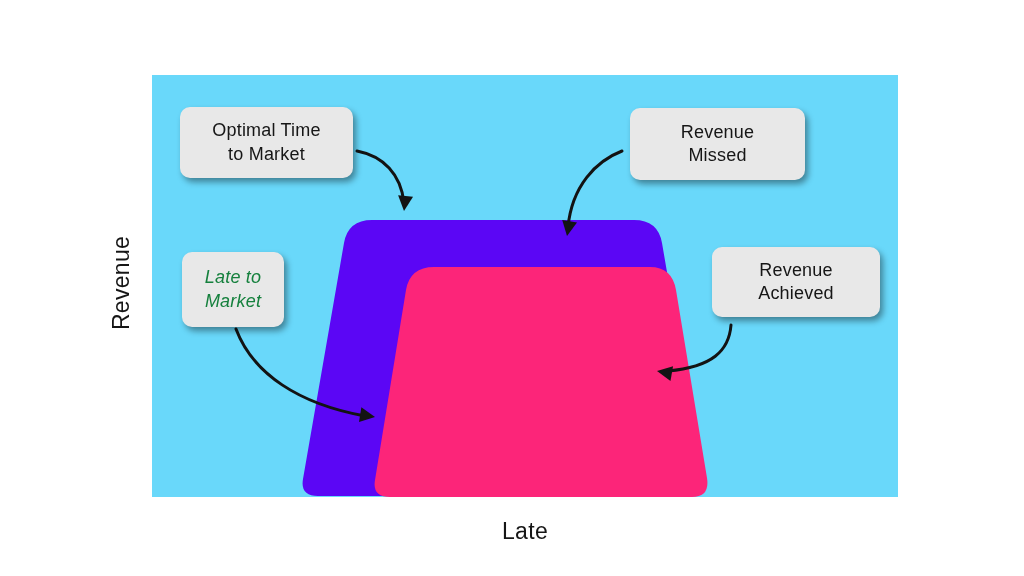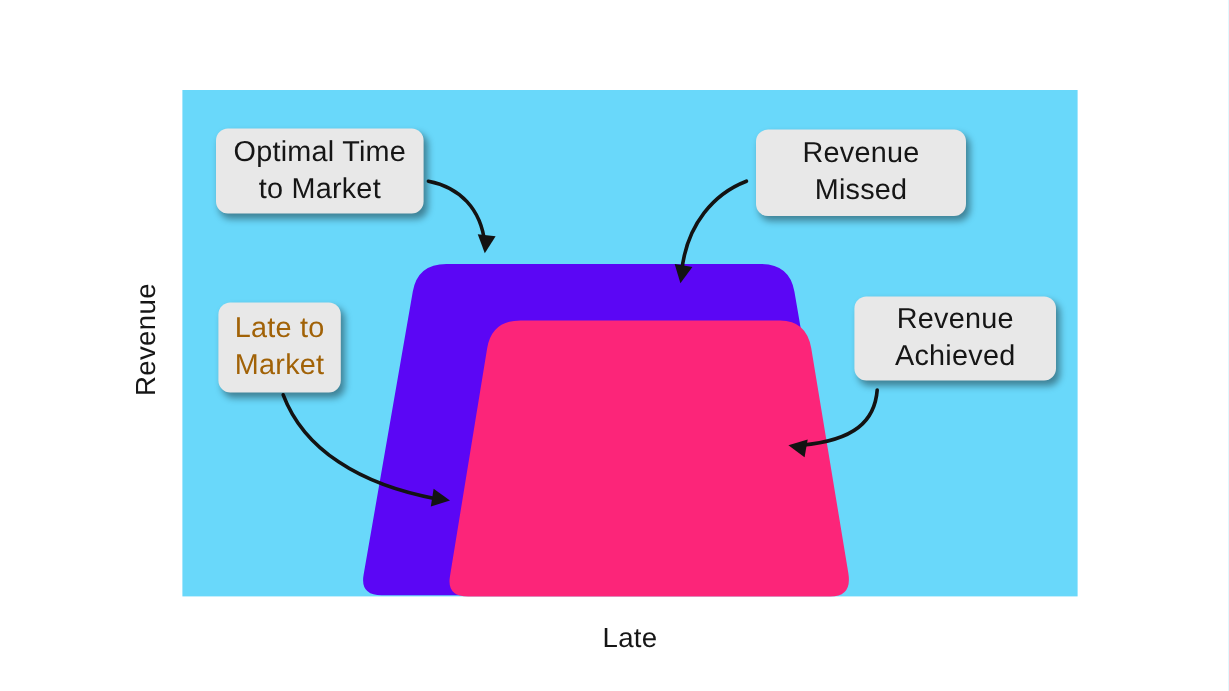--- a/index.html
+++ b/index.html
@@ -21,21 +21,21 @@
     display: block;
   }
   .callout {
     position: absolute;
     display: flex;
     align-items: center;
     justify-content: center;
     text-align: center;
     border-radius: 10px;
     box-shadow: 3px 4px 6px rgba(0,0,0,0.40);
-    font-size: 24px;
+    font-size: 18px;
     line-height: 1.28;
     letter-spacing: 0.2px;
     white-space: pre-line;
   }
   .axis-label {
     position: absolute;
     display: flex;
     align-items: center;
     justify-content: center;
     font-size: 23px;
@@ -90,21 +90,21 @@
       <polygon points="0,0 -7.5,-15 7.5,-15" transform="translate(657,371) rotate(100)" fill="#131313"></polygon>
     </g>
   </svg>
 
   <div class="callout" id="callout-optimal" style="background-color: rgb(232, 232, 232); color: rgb(22, 22, 22);">Optimal Time
 to Market</div>
 
   <div class="callout" id="callout-missed" style="background-color: rgb(232, 232, 232); color: rgb(22, 22, 22);">Revenue
 Missed</div>
 
-  <div class="callout" id="callout-late" style="background-color: rgb(232, 232, 232); color: #a16207;">Late to
+  <div class="callout" id="callout-late" style="background-color: rgb(232, 232, 232); color: #15803d; font-style: italic;">Late to
 Market</div>
 
   <div class="callout" id="callout-achieved" style="background-color: rgb(232, 232, 232); color: rgb(22, 22, 22);">Revenue
 Achieved</div>
 
   <div class="axis-label" id="y-axis-label" style="color: rgb(22, 22, 22);">Revenue</div>
 
   <div class="axis-label" id="x-axis-label" style="color: rgb(22, 22, 22);">Late</div>
 
 </div>

